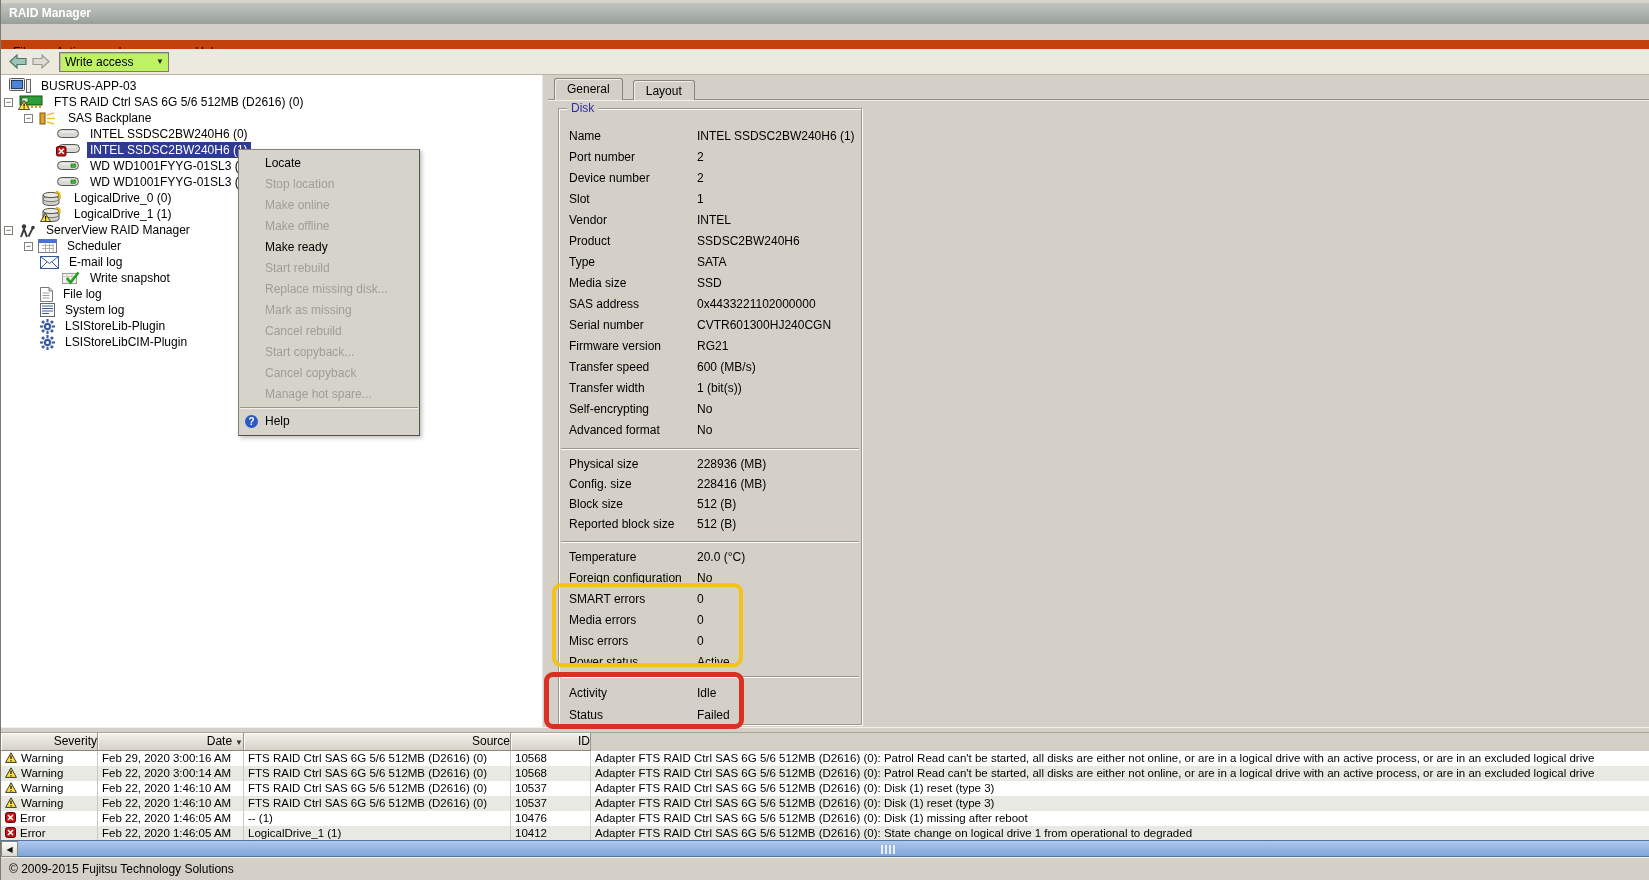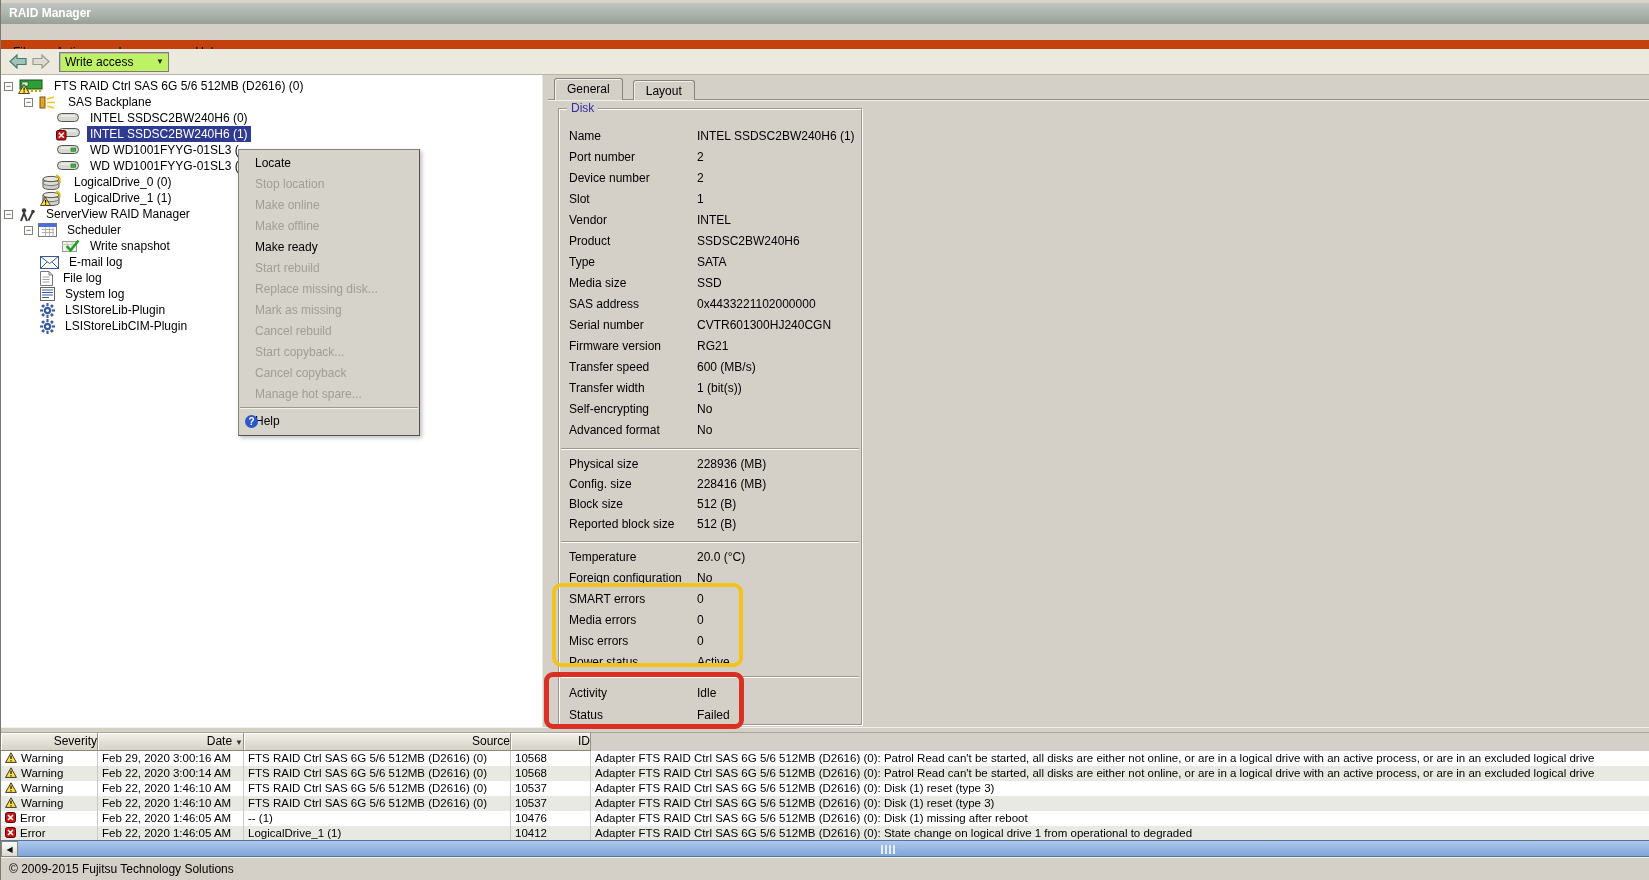--- a/index.html
+++ b/index.html
@@ -34,21 +34,21 @@
     font-size:9px; line-height:7px; text-align:center; color:#333; margin-right:5px; flex:none; }
   .ticon { display:inline-flex; align-items:center; justify-content:center; margin-right:7px; flex:none; }
   .tlabel { padding:1px 3px; }
   .tlabel.sel { background:#2f3a93; color:#fff; }
   .pl0{padding-left:8px}.pl1{padding-left:3px}.pl2{padding-left:23px}
   .pl2n{padding-left:39px}.pl3{padding-left:55px}.pl3s{padding-left:61px}
   
   .ctx { position:absolute; left:237px; top:149px; width:182px; z-index:50; background:#d6d3ca;
     border:1px solid #87837a; border-right-color:#55524b; border-bottom-color:#55524b;
     box-shadow:2px 2px 4px rgba(0,0,0,.25); padding:3px 0; }
-  .mi { height:21px; line-height:21px; padding-left:16px; position:relative; cursor:default; }
+  .mi { height:21px; line-height:21px; padding-left:26px; position:relative; cursor:default; }
   .mi.dis { color:#a09e94; }
   .msep { border-top:1px solid #9c988c; border-bottom:1px solid #f4f2ec; margin:2px 1px; }
   .help-ic { position:absolute; left:6px; top:4px; width:13px; height:13px; border-radius:50%;
     background:#2a58c8; color:#fff; font-size:10px; font-weight:bold; text-align:center; line-height:13px; }
   
   .tabs { position:absolute; top:6px; left:6px; height:19px; display:flex; align-items:flex-end; z-index:2; }
   .tab { padding:3px 12px 2px 12px; border:1px solid #898478; border-bottom:none;
     border-radius:3px 3px 0 0; background:#d4d0c8; margin-right:10px; position:relative;
     box-shadow:inset 1px 1px 0 #f2f0ea; }
   .tab.active { padding-bottom:4px; z-index:3; }
@@ -123,20 +123,28 @@
     <div class="combo">
       <span>Write access</span>
       <span class="combo-arrow">▼</span>
     </div>
   </div>
 
   <div class="workspace">
 
     <div class="tree-panel">
 
+      <div class="trow pl0">
+        <svg class="ticon" width="22" height="16">
+            <rect x="0.5" y="0.5" width="15" height="12" rx="1" fill="#e8e8e0" stroke="#555"></rect>
+            <rect x="2.5" y="2.5" width="11" height="8" fill="#4a86d8" stroke="#223a66"></rect>
+            <rect x="17.5" y="1.5" width="4" height="13" fill="#f0f0ea" stroke="#666"></rect>
+          </svg>
+        <span class="tlabel">BUSRUS-APP-03</span>
+      </div>
 
       <div class="trow pl1">
         <span class="exp">−</span>
         <svg class="ticon" width="26" height="16">
             <rect x="2" y="2" width="22" height="9" fill="#2e9e38" stroke="#145018"></rect>
             <rect x="4" y="4" width="6" height="4" fill="#d8e8d0" stroke="#0f3f12" stroke-width=".5"></rect>
             <g fill="#c8a018">
               <rect x="5" y="11" width="2" height="3"></rect>
               <rect x="9" y="11" width="2" height="3"></rect>
               <rect x="13" y="11" width="2" height="3"></rect>
@@ -233,35 +241,35 @@
       <div class="trow pl2">
         <span class="exp">−</span>
         <svg class="ticon" width="19" height="14">
             <rect x="0.5" y="0.5" width="18" height="13" fill="#fff" stroke="#777"></rect>
             <rect x="0.5" y="0.5" width="18" height="3.5" fill="#4a6fd8"></rect>
             <path d="M4 6.5 h12 M4 9.5 h12 M7.5 4.5 v9 M11.5 4.5 v9 M15 4.5 v9" stroke="#b0b0a8" stroke-width="1"></path>
           </svg>
         <span class="tlabel">Scheduler</span>
       </div>
 
+      <div class="trow pl2n">
+        <svg class="ticon" width="19" height="13">
+            <rect x="0.5" y="0.5" width="18" height="12" fill="#fff" stroke="#35589c"></rect>
+            <path d="M0.5 0.5 L9.5 7.5 L18.5 0.5 M0.5 12.5 L7 6 M18.5 12.5 L12 6" stroke="#35589c" fill="none"></path>
+          </svg>
+        <span class="tlabel">E-mail log</span>
+      </div>
+
       <div class="trow pl3s">
         <svg class="ticon" width="18" height="14">
             <rect x="0.5" y="2.5" width="14" height="10" fill="#f4f4ee" stroke="#999"></rect>
             <path d="M0.5 5.5 h14 M5 2.5 v10 M10 2.5 v10" stroke="#c8c8c0"></path>
             <path d="M5 7 L8.5 11.5 L16.5 1.5" stroke="#1fa01f" stroke-width="2.6" fill="none"></path>
           </svg>
         <span class="tlabel">Write snapshot</span>
-      </div>
-
-      <div class="trow pl2n">
-        <svg class="ticon" width="19" height="13">
-            <rect x="0.5" y="0.5" width="18" height="12" fill="#fff" stroke="#35589c"></rect>
-            <path d="M0.5 0.5 L9.5 7.5 L18.5 0.5 M0.5 12.5 L7 6 M18.5 12.5 L12 6" stroke="#35589c" fill="none"></path>
-          </svg>
-        <span class="tlabel">E-mail log</span>
       </div>
 
       <div class="trow pl2n">
         <svg class="ticon" width="13" height="15">
             <path d="M0.5 0.5 h8.5 l3.5 3.5 v10.5 h-12 Z" fill="#fff" stroke="#777"></path>
             <path d="M9 0.5 v3.5 h3.5" fill="none" stroke="#777"></path>
             <path d="M2.5 6 h7 M2.5 8.5 h7 M2.5 11 h7" stroke="#a0a098"></path>
           </svg>
         <span class="tlabel">File log</span>
       </div>

